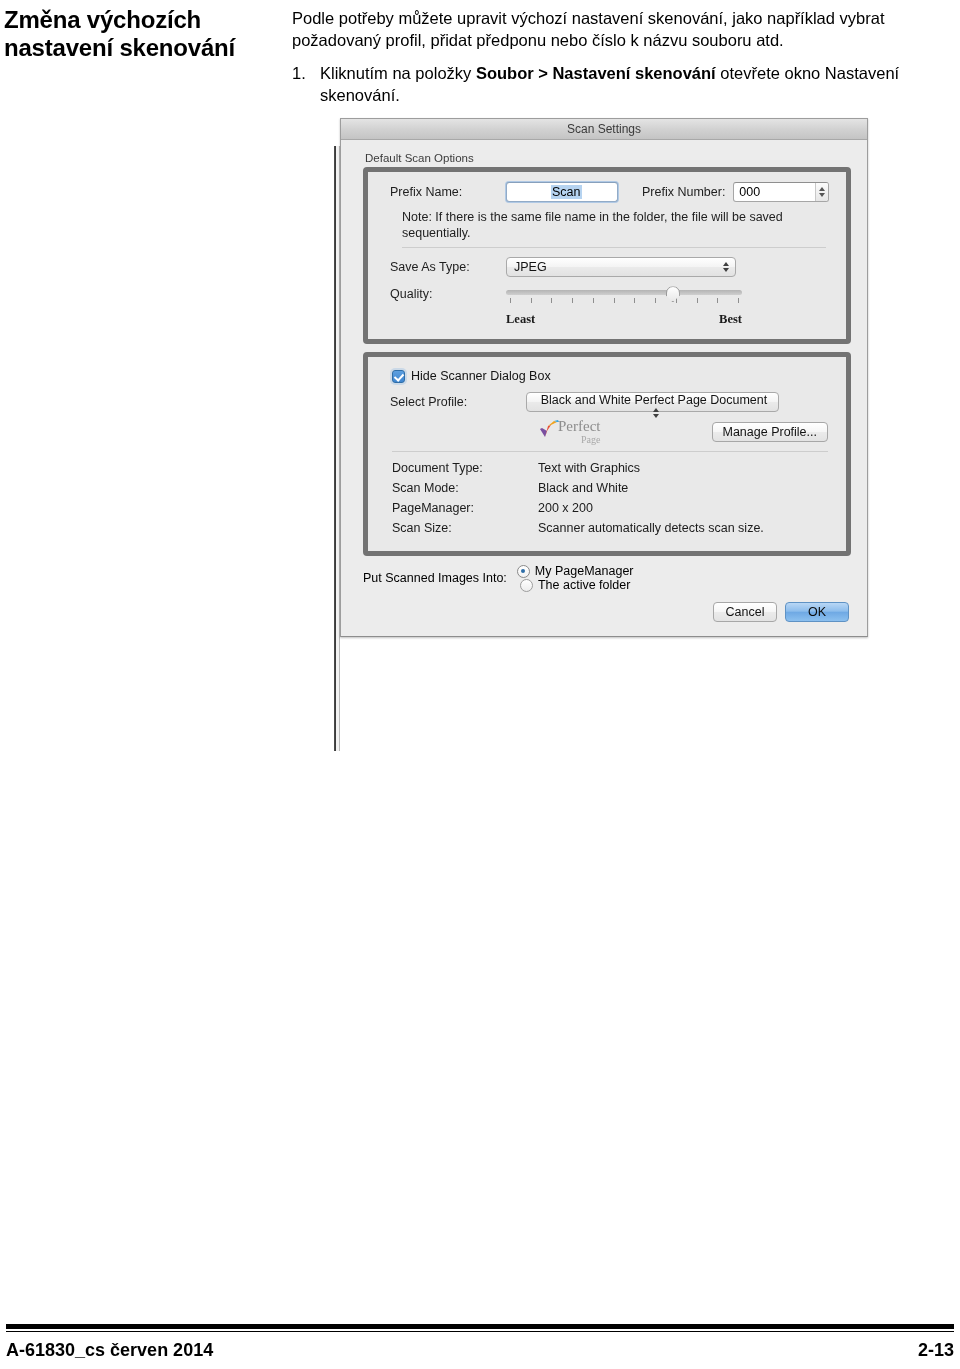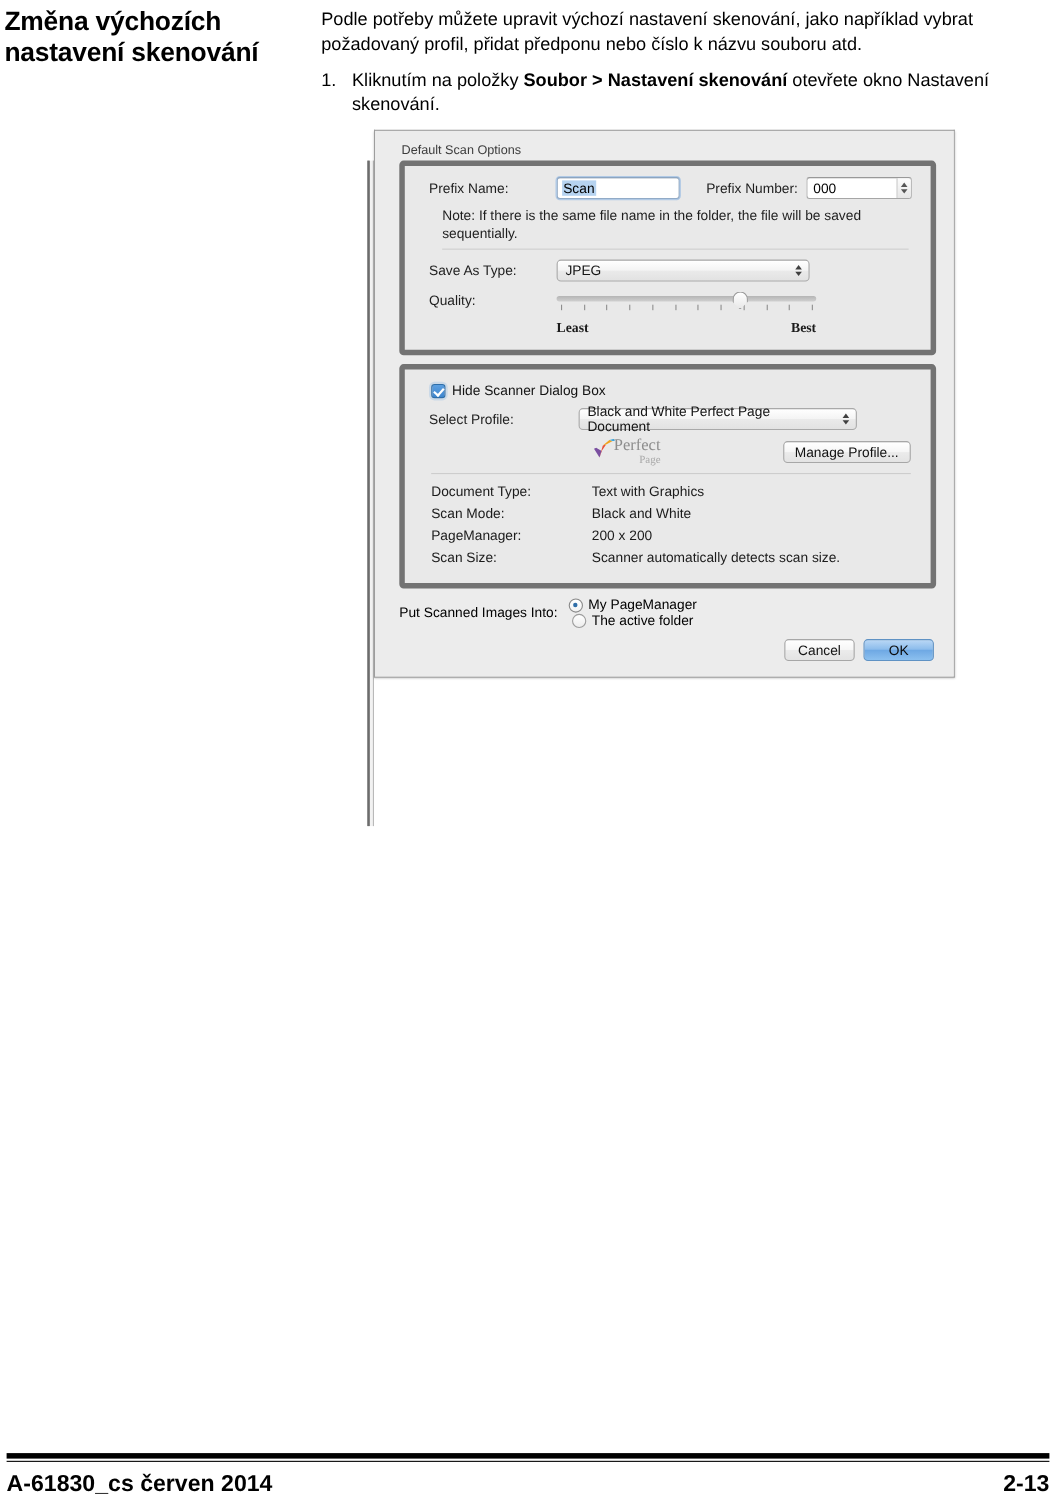--- a/index.html
+++ b/index.html
@@ -138,20 +138,21 @@
     font-size: 12.5px;
     padding: 0 4px;
     display: flex;
     align-items: center;
     outline: 2px solid rgba(130,175,225,.55);
     outline-offset: -1px;
   }
   .textfield .sel {
     background: #b6d3f0;
     padding: 0 1px;
+    margin-left: 40px;
   }
 
   .spin-wrap {
     display: flex;
     align-items: stretch;
     width: 96px;
     height: 20px;
     background: #fff;
     border: 1px solid #a6a6a6;
     border-top-color: #8f8f8f;
@@ -219,21 +220,21 @@
   }
   .popup .updown .ar {
     width: 0; height: 0;
     border-left: 3px solid transparent;
     border-right: 3px solid transparent;
   }
   .popup .updown .up { border-bottom: 4px solid #3f3f3f; margin-bottom: 2px; }
   .popup .updown .dn { border-top: 4px solid #3f3f3f; }
 
   .popup.savetype { width: 230px; }
-  .popup.profile { width: 253px; }
+  .popup.profile { width: 253px; flex-direction: column; }
 
   
   .slider-area { position: relative; width: 236px; height: 30px; }
   .track {
     position: absolute;
     left: 0; top: 6px;
     width: 236px; height: 5px;
     background: linear-gradient(to bottom,#b4b4b4,#cfcfcf);
     border-radius: 3px;
   }
@@ -385,21 +386,21 @@
     left: 0; right: 0;
     bottom: 0;
     padding: 0 6px;
   }
   .rule-thick { height: 5px; background: #000; margin: 0 0 2px 0; }
   .rule-thin { height: 1px; background: #000; margin: 0 0 8px 0; }
   .footer-line {
     display: flex;
     justify-content: space-between;
     align-items: flex-start;
-    font-size: 21px;
+    font-size: 18px;
     font-weight: bold;
     padding-bottom: 8px;
   }
 </style>
 </head>
 <body>
 
 <div class="page">
 
   <div class="content">
@@ -422,20 +423,23 @@
         </li>
       </ol>
 
       <div class="shot-wrap">
 
         <div class="behind-sliver"></div>
         <div class="behind-sliver2"></div>
 
         <div class="dialog">
 
+          <div class="titlebar">
+            <span class="titlebar-text">Scan Settings</span>
+          </div>
 
           <div class="dialog-body">
 
             <div class="group-label">Default Scan Options</div>
 
             <div class="groupbox">
               <div class="inner-pad">
 
                 <div class="row">
                   <span class="lbl w120">Prefix Name:</span>

